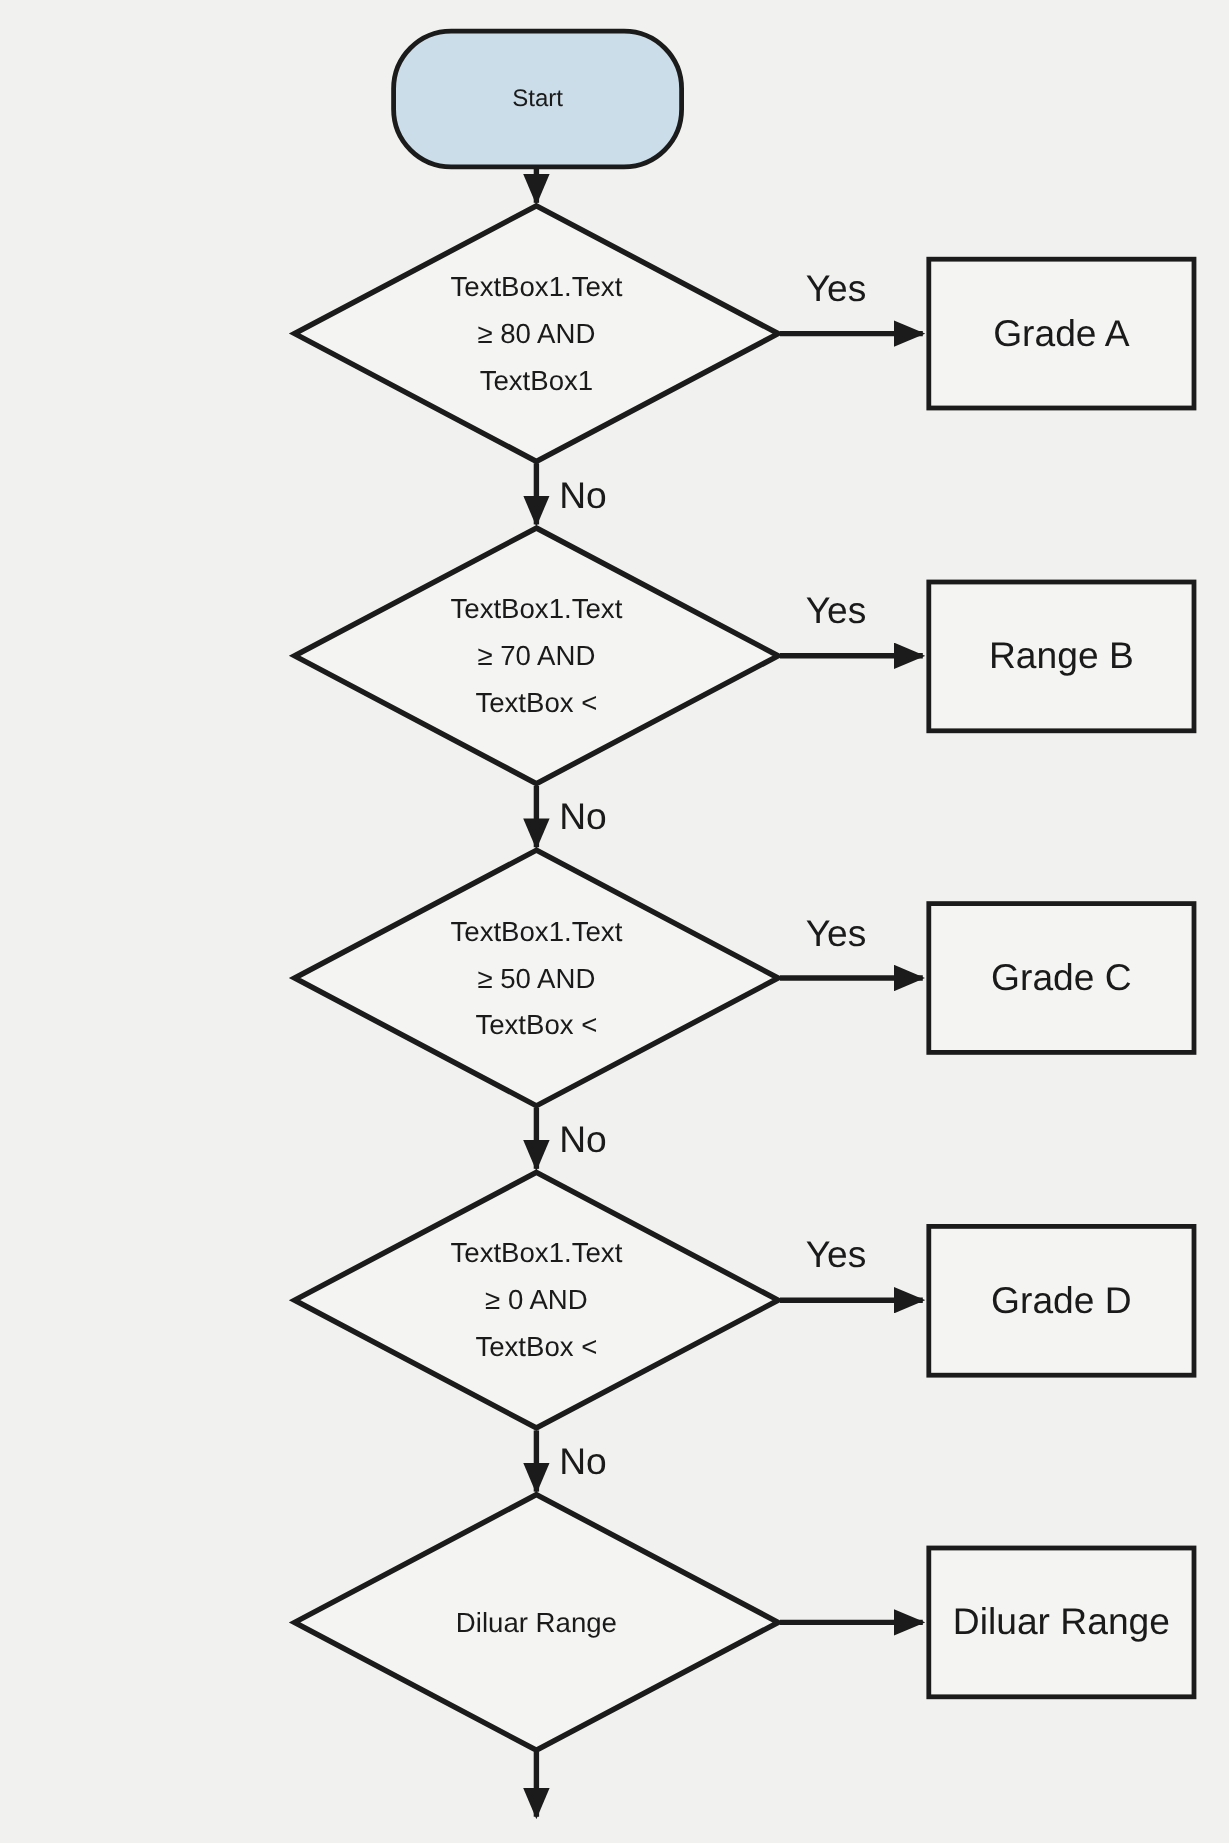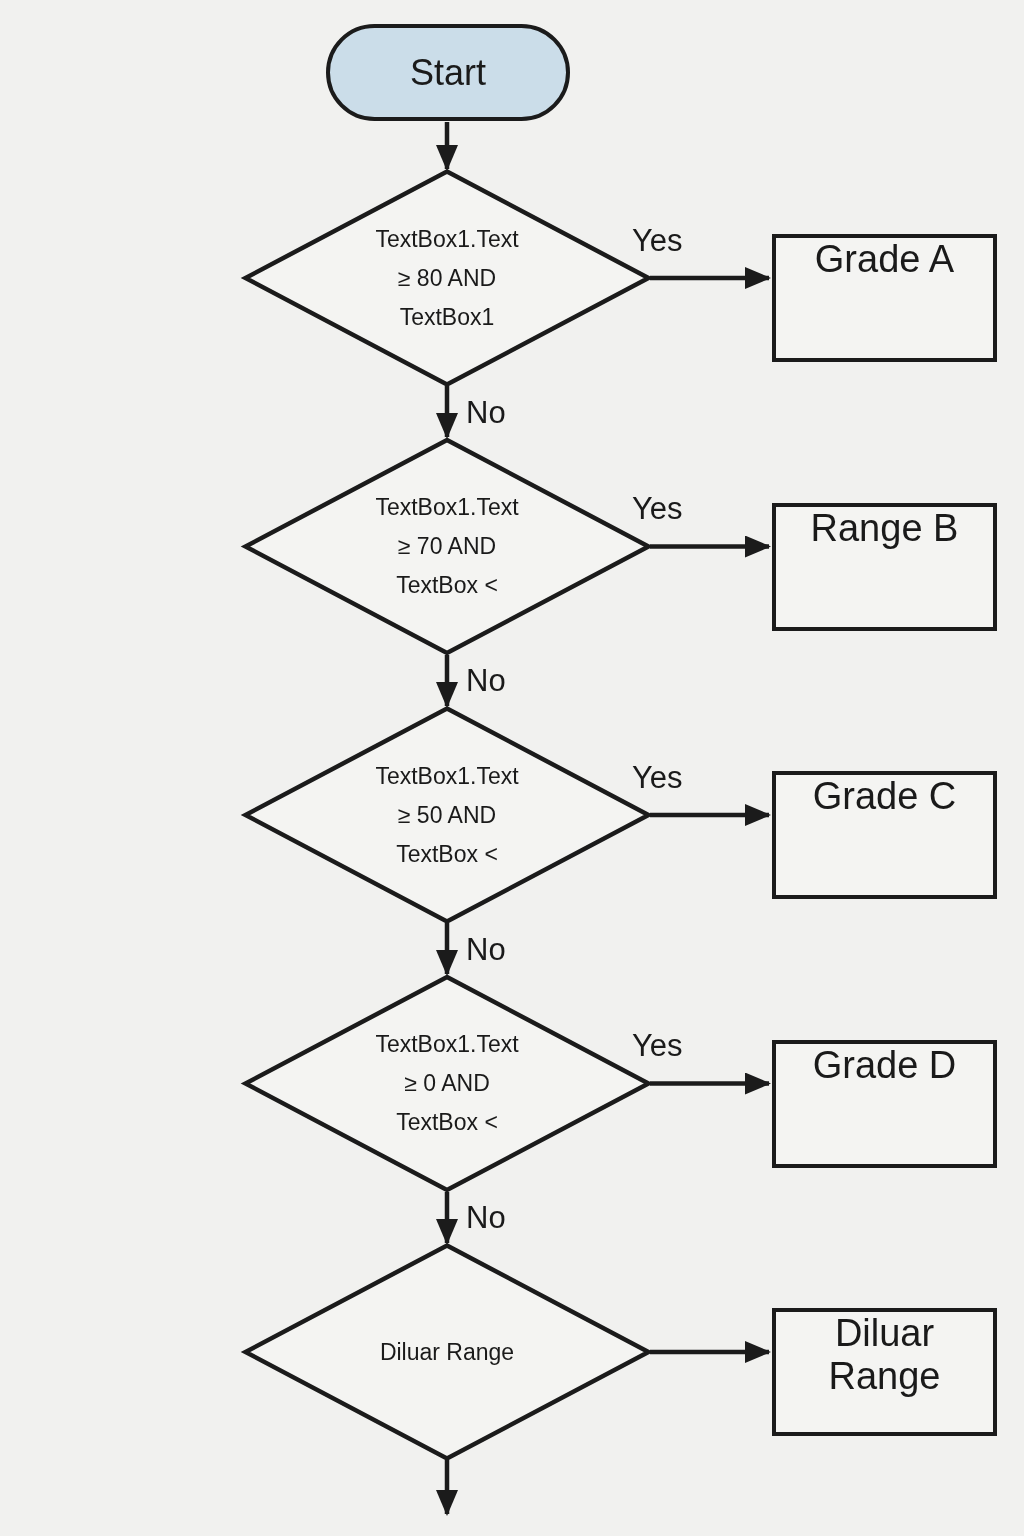--- a/index.html
+++ b/index.html
@@ -10,46 +10,45 @@
     height: 1536px;
     overflow: hidden;
     background: var(--background, #f1f1ef);
     font-family: "Liberation Sans", sans-serif;
     color: #1a1a1a;
   }
   .layer { position: absolute; left: 0; top: 0; }
   .diamond-shape { fill: var(--shape-fill, #f4f4f2); stroke: var(--stroke, #1b1b1b); stroke-width: 4.5; }
   .flow-line { stroke: var(--stroke, #1b1b1b); stroke-width: 4.5; fill: none; }
   .start-node {
-    position: absolute; left: 326px; top: 24px; width: 244px; height: 97px;
+    position: absolute; left: 326px; top: 24px; width: 244px; height: 117px;
     box-sizing: border-box;
     background: var(--start-fill, #cbdde9);
     border: 4.5px solid var(--stroke, #1b1b1b);
     border-radius: 50px;
     display: flex; align-items: center; justify-content: center;
-    font-size: 36px;
+    font-size: 20px;
   }
   .result-box {
     position: absolute; left: 772px; width: 225px; height: 128px;
     box-sizing: border-box;
     background: var(--shape-fill, #f4f4f2);
     border: 4.5px solid var(--stroke, #1b1b1b);
-    display: flex; justify-content: center;
-    font-size: 38px;
+    display: flex; align-items: center; justify-content: center;
+    font-size: 31px;
     text-align: center;
-    margin-top: 20px;
   }
   .cond {
     position: absolute; left: 297px; width: 300px;
     text-align: center;
     font-size: 23px; line-height: 39px;
     white-space: pre-line;
   }
   .elabel { position: absolute; font-size: 31px; line-height: 39px; }
-  .elabel.yes { left: 632px; width: 90px; text-align: left; }
+  .elabel.yes { left: 632px; width: 90px; text-align: right; }
   .elabel.no  { left: 466px; }
 </style>
 </head>
 <body>
 
 <div class="stage">
 
   <svg class="layer" width="1024" height="1536" viewBox="0 0 1024 1536">
     <defs>
       <marker id="arrow" markerUnits="userSpaceOnUse" markerWidth="26" markerHeight="22" refX="24" refY="11" orient="auto">

